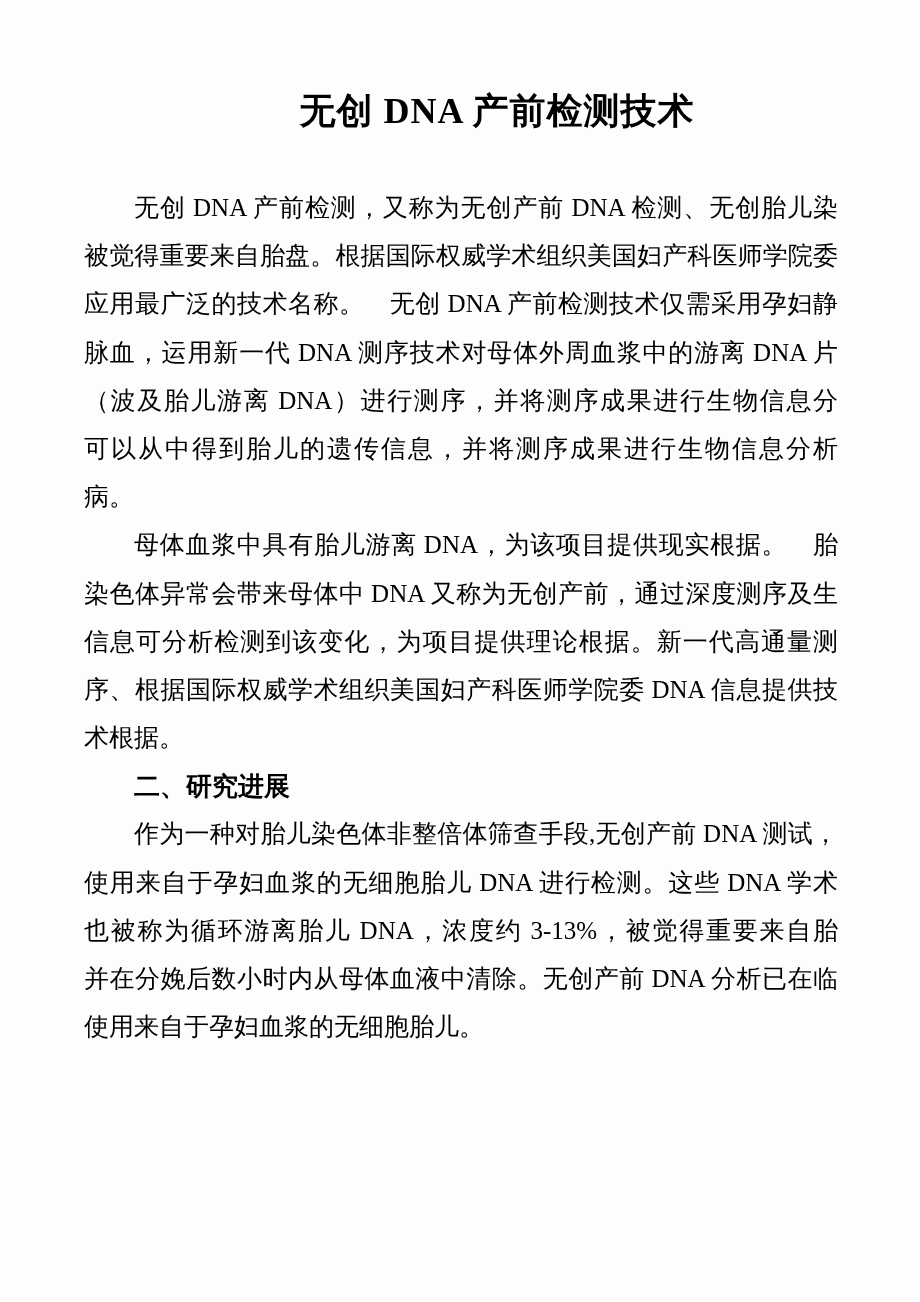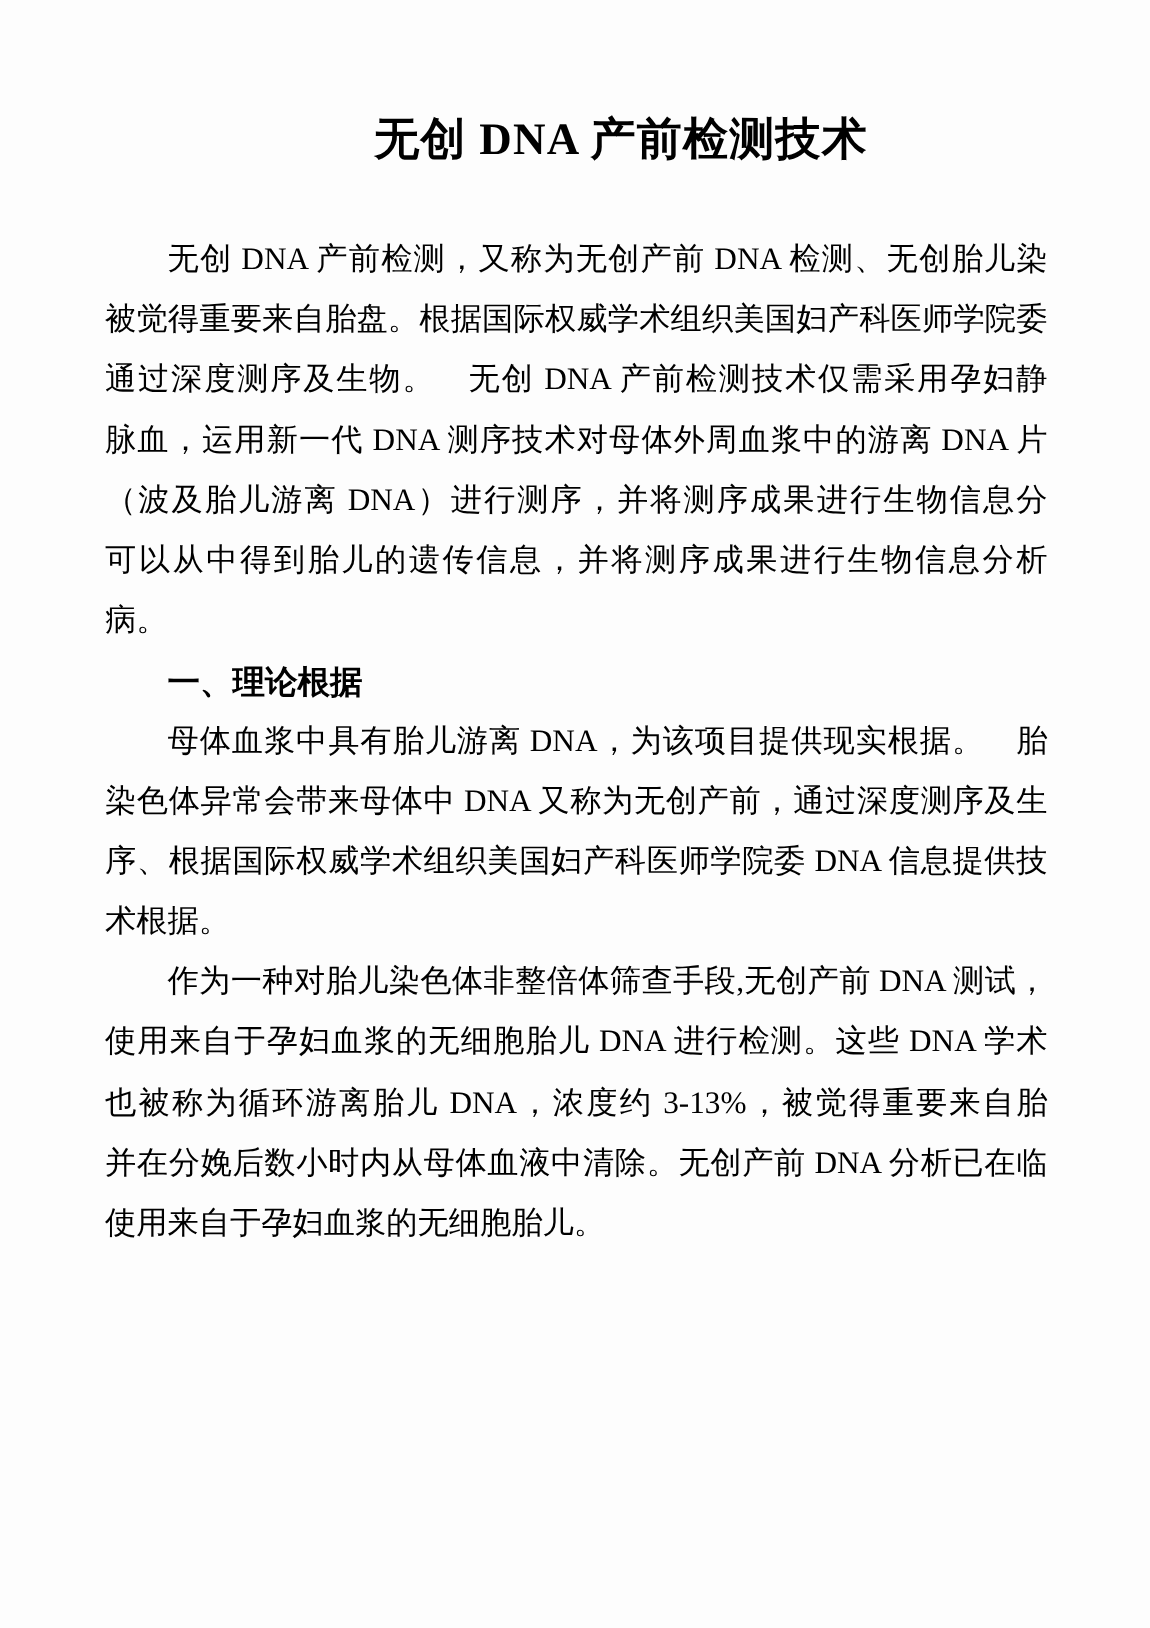--- a/index.html
+++ b/index.html
@@ -60,29 +60,30 @@
   }
 </style>
 </head>
 <body>
 
 <div class="page">
   <h1 class="title">无创 DNA 产前检测技术</h1>
   <div class="content" id="content">
       <div class="line para-start">无创 DNA 产前检测，又称为无创产前 DNA 检测、无创胎儿染色</div>
       <div class="line">被觉得重要来自胎盘。根据国际权威学术组织美国妇产科医师学院委</div>
-      <div class="line">通过深度测序及生物。　无创 DNA 产前检测技术仅需采用孕妇静</div>
+      <div class="line">应用最广泛的技术名称。　无创 DNA 产前检测技术仅需采用孕妇静</div>
       <div class="line">脉血，运用新一代 DNA 测序技术对母体外周血浆中的游离 DNA 片段</div>
       <div class="line">（波及胎儿游离 DNA）进行测序，并将测序成果进行生物信息分析，</div>
       <div class="line">可以从中得到胎儿的遗传信息，并将测序成果进行生物信息分析</div>
       <div class="line para-end">病。</div>
-      <h2 class="heading">一、理论根据</h2>
       <div class="line para-start">母体血浆中具有胎儿游离 DNA，为该项目提供现实根据。　胎儿</div>
       <div class="line">染色体异常会带来母体中 DNA 又称为无创产前，通过深度测序及生物</div>
+      <div class="line">信息可分析检测到该变化，为项目提供理论根据。新一代高通量测</div>
       <div class="line">序、根据国际权威学术组织美国妇产科医师学院委 DNA 信息提供技</div>
       <div class="line para-end">术根据。</div>
+      <h2 class="heading">二、研究进展</h2>
       <div class="line para-start">作为一种对胎儿染色体非整倍体筛查手段,无创产前 DNA 测试，</div>
       <div class="line">使用来自于孕妇血浆的无细胞胎儿 DNA 进行检测。这些 DNA 学术上</div>
       <div class="line">也被称为循环游离胎儿 DNA，浓度约 3-13%，被觉得重要来自胎盘，</div>
       <div class="line">并在分娩后数小时内从母体血液中清除。无创产前 DNA 分析已在临</div>
       <div class="line para-end">使用来自于孕妇血浆的无细胞胎儿。</div>
     </div>
 </div>
 
 </body></html>

